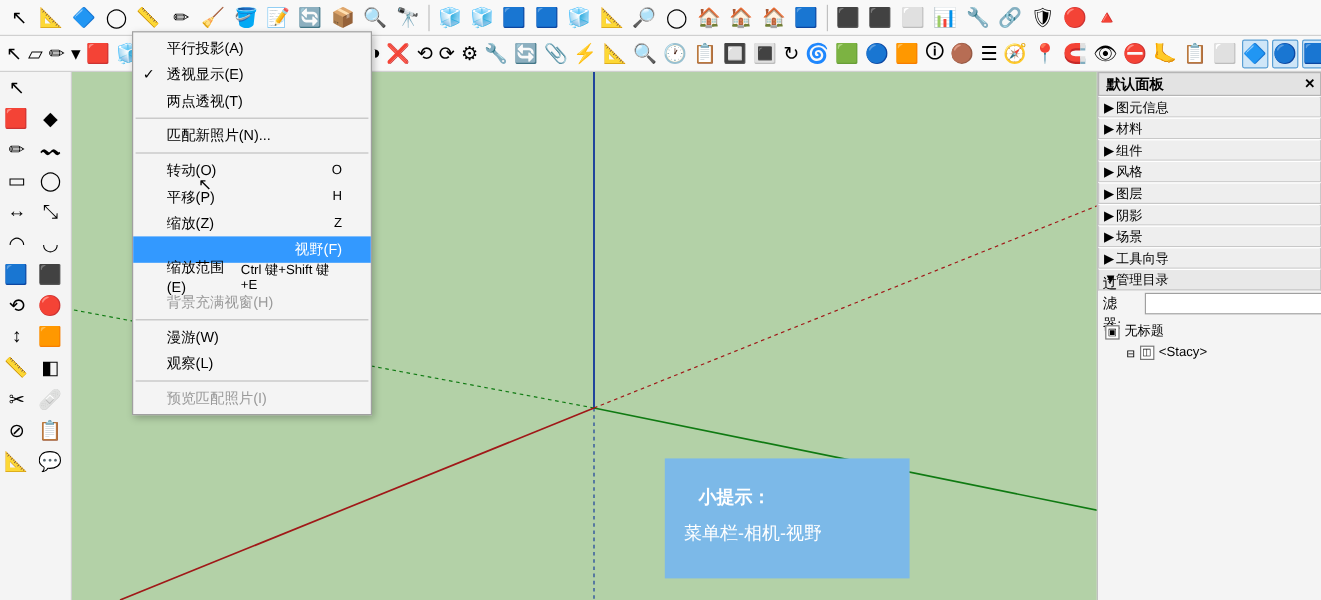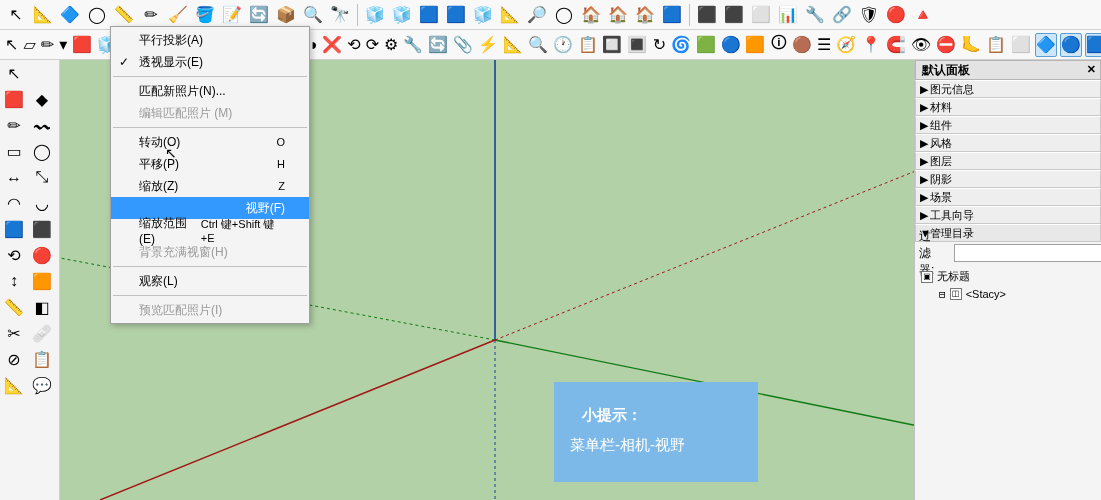--- a/index.html
+++ b/index.html
@@ -229,26 +229,26 @@
 </div>
 
 <div class="dropdown" id="dd">
     <div class="dd-item">
       <span>平行投影(A)</span>
     </div>
     <div class="dd-item">
       <span class="chk">✓</span>
       <span>透视显示(E)</span>
     </div>
+    <div class="dd-item">
+      <span>两点透视(T)</span>
+    </div>
     <div class="dd-sep"></div>
     <div class="dd-item">
       <span>匹配新照片(N)...</span>
-    </div>
-    <div class="dd-item disabled">
-      <span>编辑匹配照片 (M)</span>
     </div>
     <div class="dd-sep"></div>
     <div class="dd-item">
       <span>转动(O)</span>
       <span class="shortcut">O</span>
     </div>
     <div class="dd-item">
       <span>平移(P)</span>
       <span class="shortcut">H</span>
     </div>
@@ -260,20 +260,23 @@
       <span>视野(F)</span>
     </div>
     <div class="dd-item">
       <span>缩放范围(E)</span>
       <span class="shortcut">Ctrl 键+Shift 键+E</span>
     </div>
     <div class="dd-item disabled">
       <span>背景充满视窗(H)</span>
     </div>
     <div class="dd-sep"></div>
+    <div class="dd-item">
+      <span>漫游(W)</span>
+    </div>
     <div class="dd-item">
       <span>观察(L)</span>
     </div>
     <div class="dd-sep"></div>
     <div class="dd-item disabled">
       <span>预览匹配照片(I)</span>
     </div>
   </div>
 <div class="cursor-img">↖</div>
 

